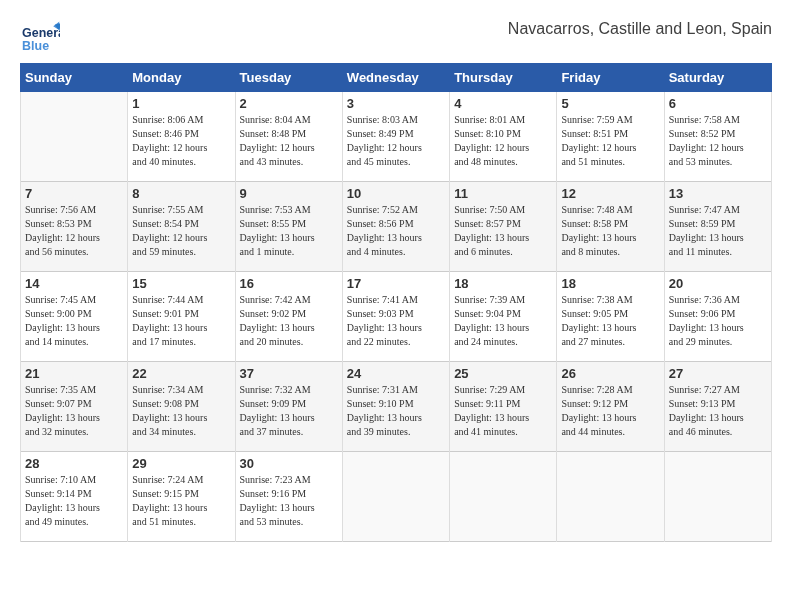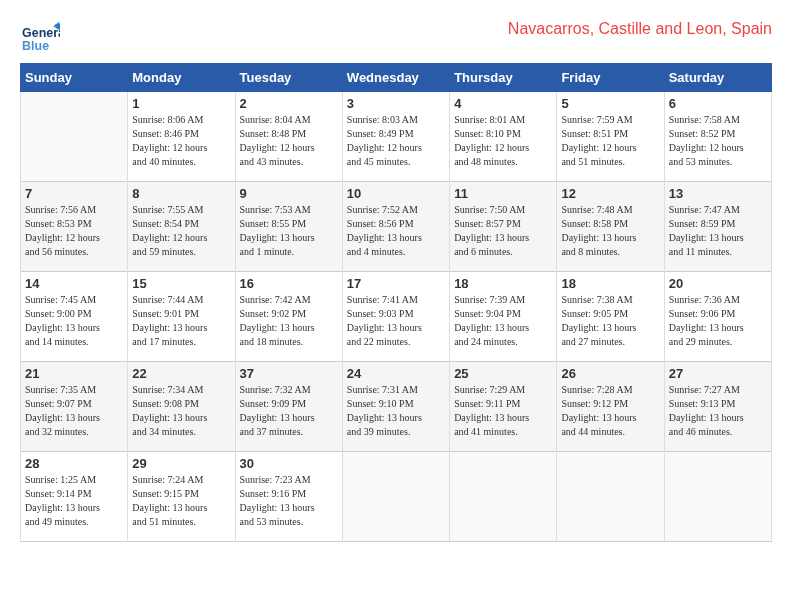--- a/index.html
+++ b/index.html
@@ -28,21 +28,21 @@
     .title-block {
       text-align: right;
     }
     .title-block h1 {
       font-size: 36px;
       color: #1a3a6b;
       font-weight: bold;
     }
     .title-block h2 {
       font-size: 16px;
-      color: #ef4444;
+      color: #404040;
       font-weight: normal;
     }
     table {
       width: 100%;
       border-collapse: collapse;
       font-size: 11px;
       border-radius: 16px;
     }
     thead tr {
       background: #2a5ba8;
@@ -179,21 +179,21 @@
         <td>
           <span class="day-num">14</span>
           <div class="cell-content"><span>Sunrise: 7:45 AM</span><br><span>Sunset: 9:00 PM</span><br><span>Daylight: 13 hours</span><br><span>and 14 minutes.</span><br></div>
         </td>
         <td>
           <span class="day-num">15</span>
           <div class="cell-content"><span>Sunrise: 7:44 AM</span><br><span>Sunset: 9:01 PM</span><br><span>Daylight: 13 hours</span><br><span>and 17 minutes.</span><br></div>
         </td>
         <td>
           <span class="day-num">16</span>
-          <div class="cell-content"><span>Sunrise: 7:42 AM</span><br><span>Sunset: 9:02 PM</span><br><span>Daylight: 13 hours</span><br><span>and 18 minutes.</span><br></div>
+          <div class="cell-content"><span>Sunrise: 7:42 AM</span><br><span>Sunset: 9:02 PM</span><br><span>Daylight: 13 hours</span><br><span>and 20 minutes.</span><br></div>
         </td>
         <td>
           <span class="day-num">17</span>
           <div class="cell-content"><span>Sunrise: 7:41 AM</span><br><span>Sunset: 9:03 PM</span><br><span>Daylight: 13 hours</span><br><span>and 22 minutes.</span><br></div>
         </td>
         <td>
           <span class="day-num">18</span>
           <div class="cell-content"><span>Sunrise: 7:39 AM</span><br><span>Sunset: 9:04 PM</span><br><span>Daylight: 13 hours</span><br><span>and 24 minutes.</span><br></div>
         </td>
         <td>
@@ -231,21 +231,21 @@
           <div class="cell-content"><span>Sunrise: 7:28 AM</span><br><span>Sunset: 9:12 PM</span><br><span>Daylight: 13 hours</span><br><span>and 44 minutes.</span><br></div>
         </td>
         <td>
           <span class="day-num">27</span>
           <div class="cell-content"><span>Sunrise: 7:27 AM</span><br><span>Sunset: 9:13 PM</span><br><span>Daylight: 13 hours</span><br><span>and 46 minutes.</span><br></div>
         </td>
       </tr>
       <tr>
         <td>
           <span class="day-num">28</span>
-          <div class="cell-content"><span>Sunrise: 1:25 AM</span><br><span>Sunset: 9:14 PM</span><br><span>Daylight: 13 hours</span><br><span>and 49 minutes.</span><br></div>
+          <div class="cell-content"><span>Sunrise: 7:10 AM</span><br><span>Sunset: 9:14 PM</span><br><span>Daylight: 13 hours</span><br><span>and 49 minutes.</span><br></div>
         </td>
         <td>
           <span class="day-num">29</span>
           <div class="cell-content"><span>Sunrise: 7:24 AM</span><br><span>Sunset: 9:15 PM</span><br><span>Daylight: 13 hours</span><br><span>and 51 minutes.</span><br></div>
         </td>
         <td>
           <span class="day-num">30</span>
           <div class="cell-content"><span>Sunrise: 7:23 AM</span><br><span>Sunset: 9:16 PM</span><br><span>Daylight: 13 hours</span><br><span>and 53 minutes.</span><br></div>
         </td>
         <td class="empty-cell"></td>

